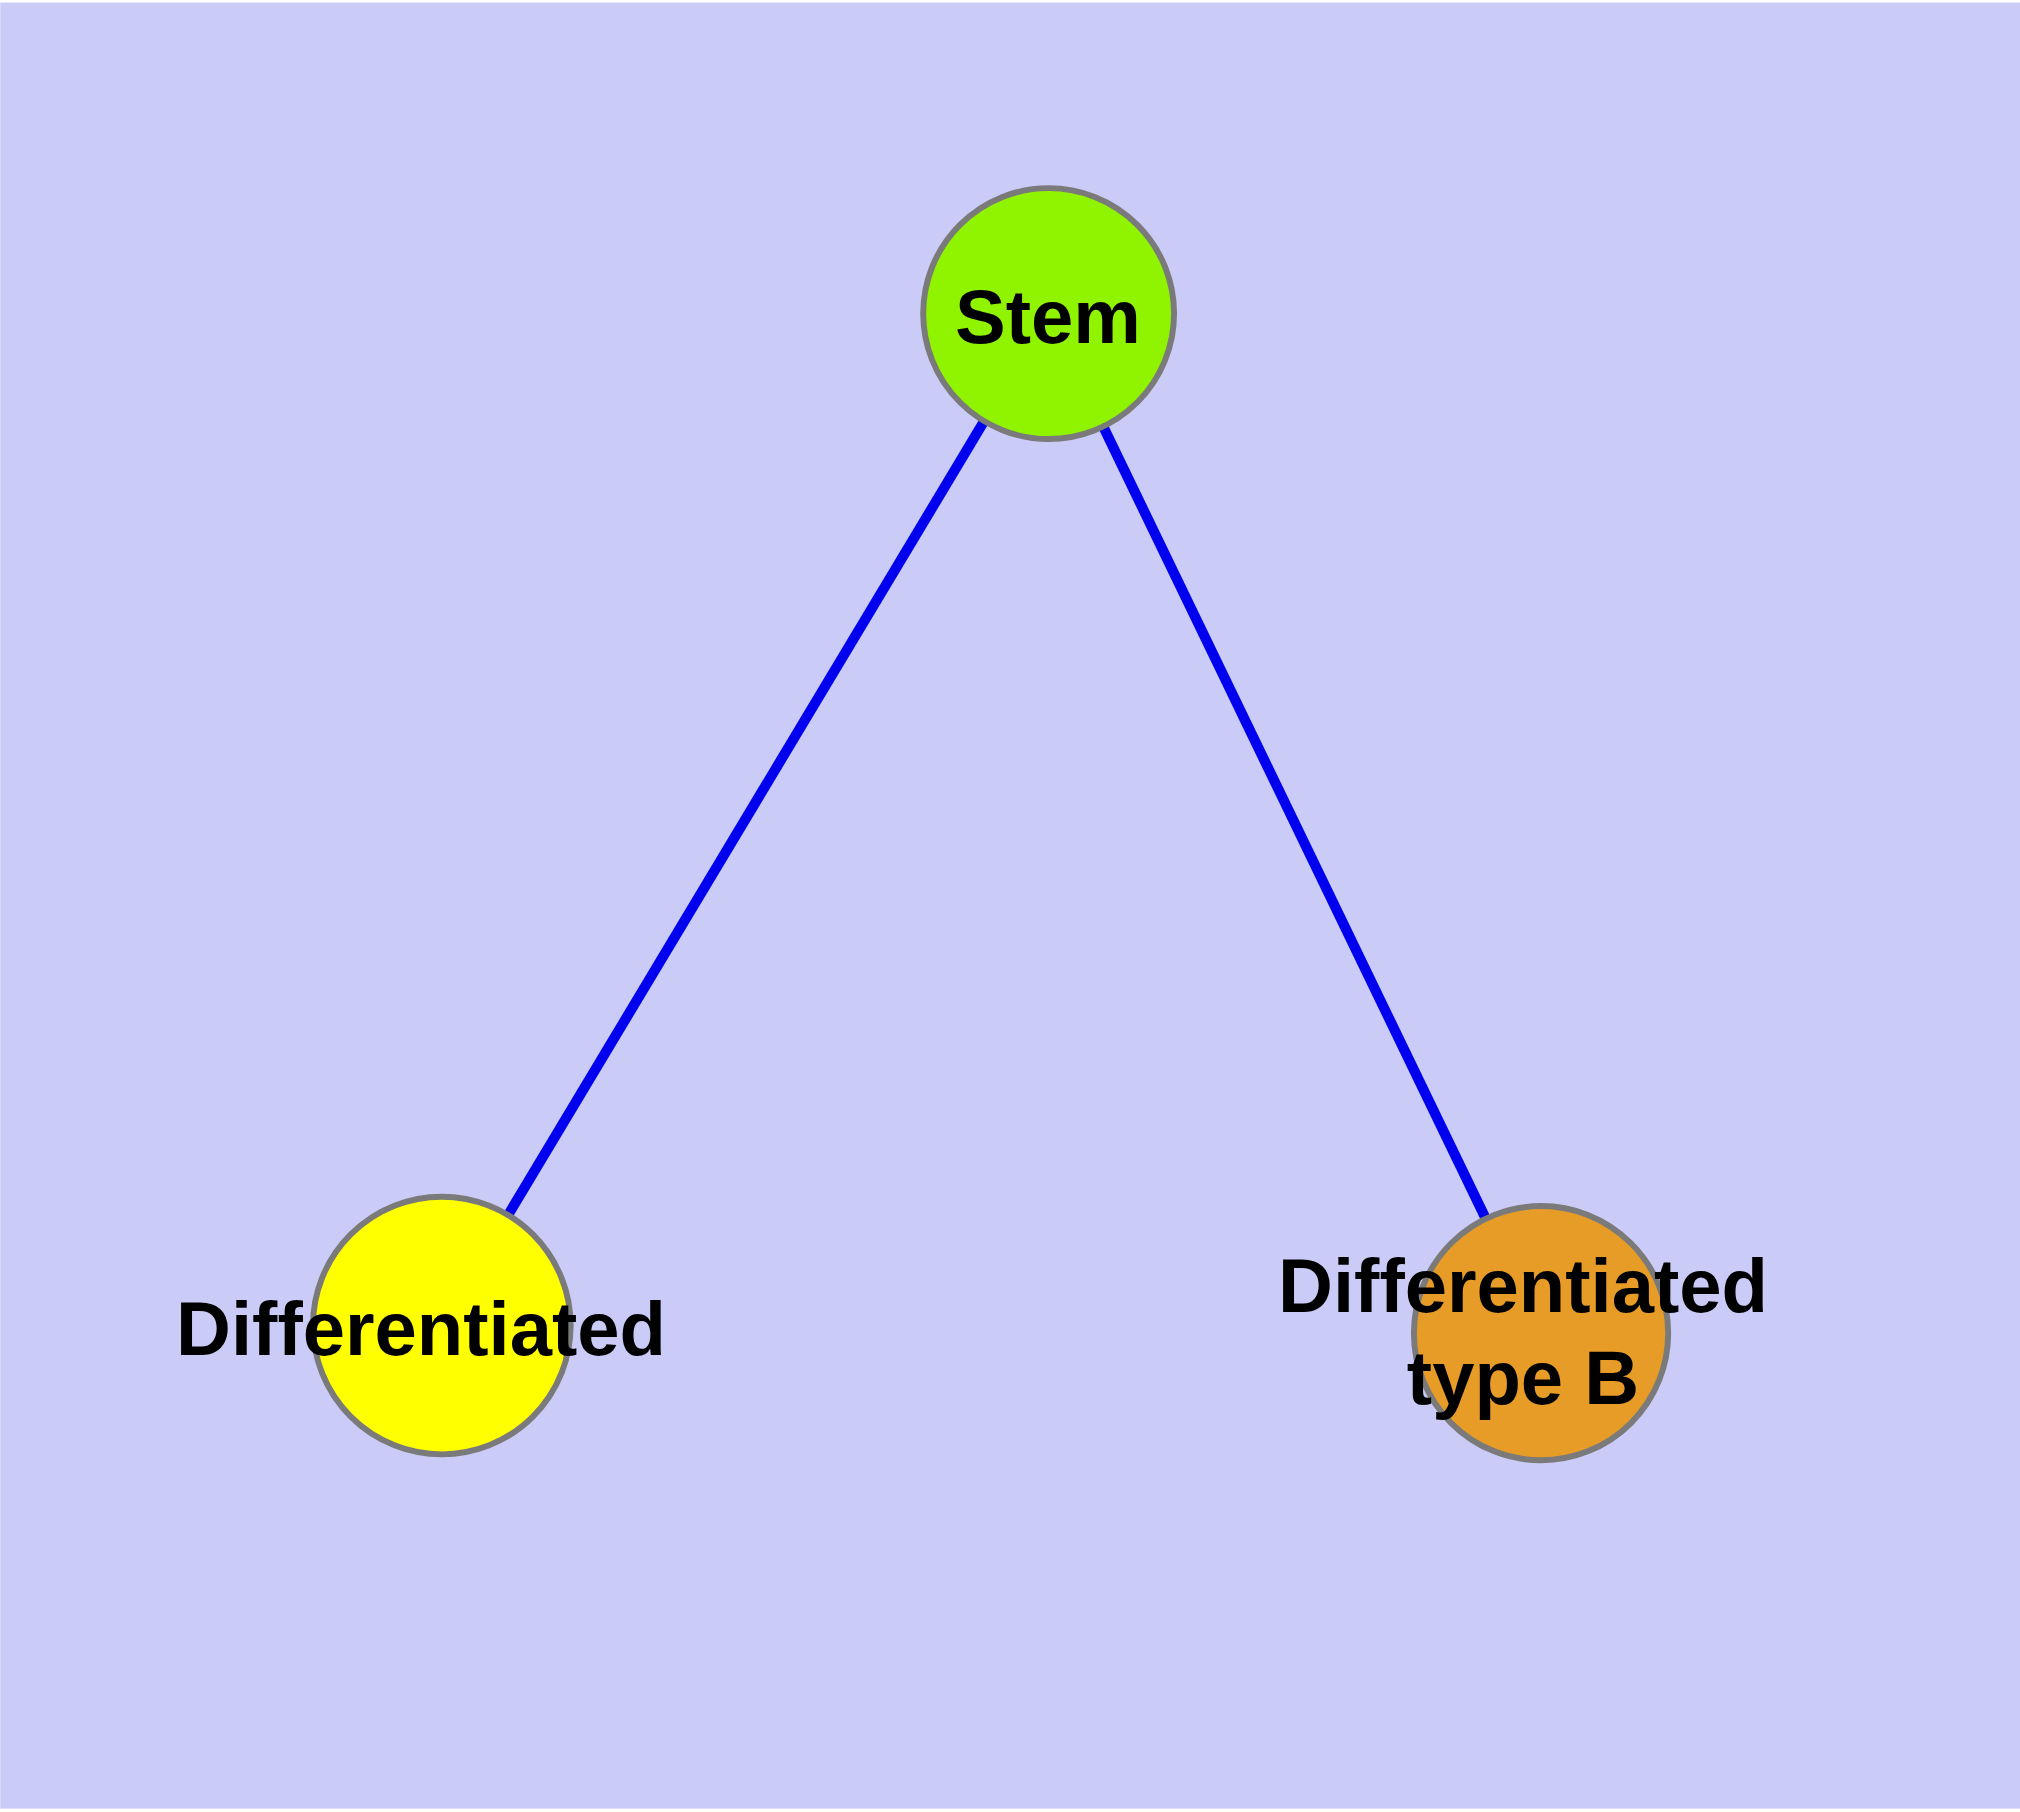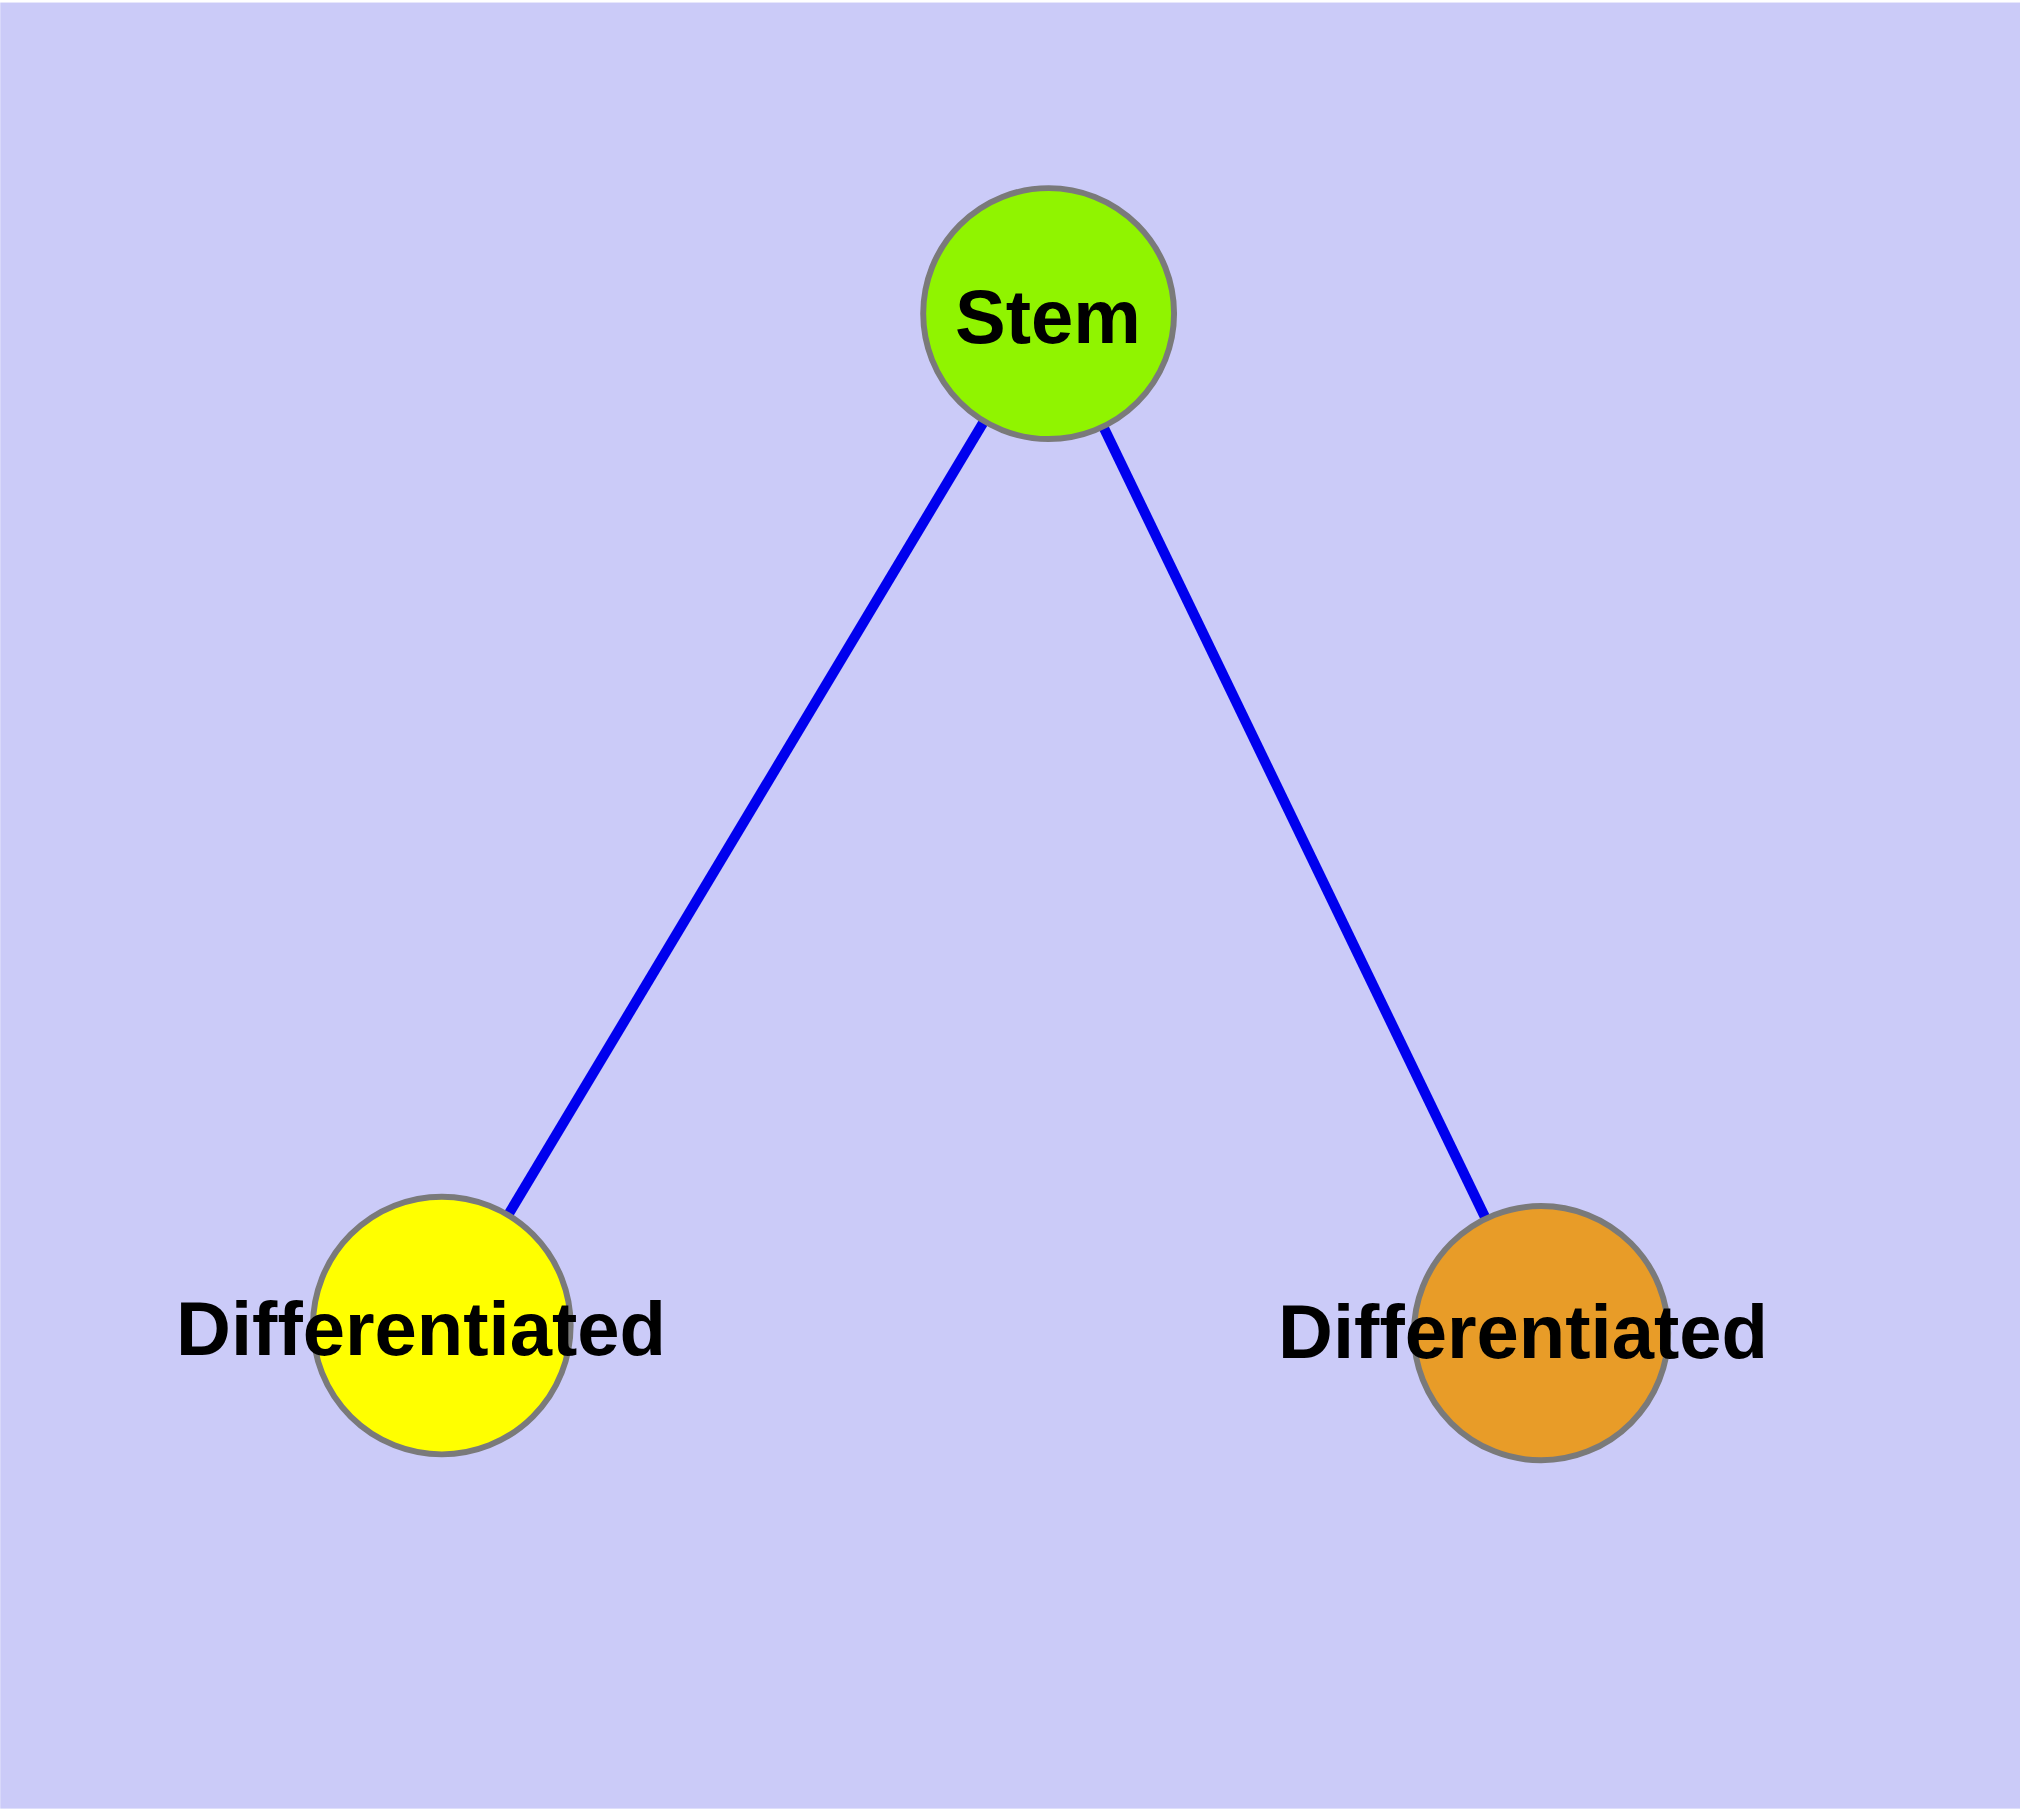--- a/index.html
+++ b/index.html
@@ -53,15 +53,16 @@
   <div class="node-label" style="left:1048px; top:317px;">
     <span>Stem</span>
   </div>
 
   <div class="node-label" style="left:421px; top:1329px;">
     <span>Differentiated</span>
   </div>
 
   <div class="node-label" style="left:1523px; top:1332px;">
     <span>Differentiated</span>
+    <span>type B</span>
   </div>
 </div>
 
 
 </body></html>

